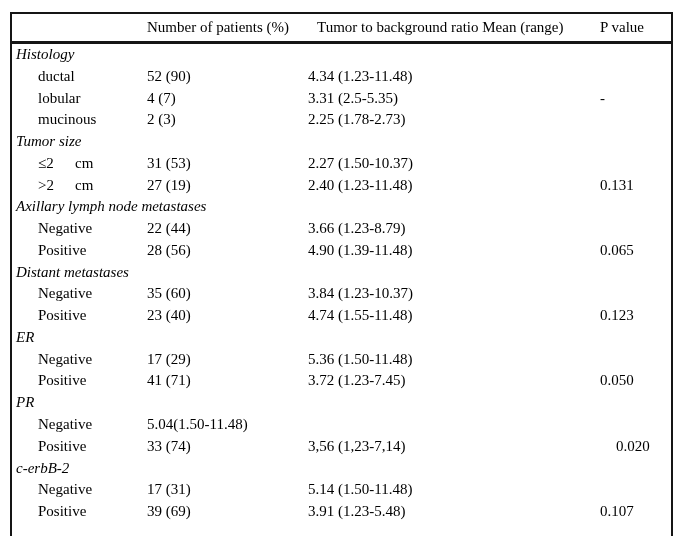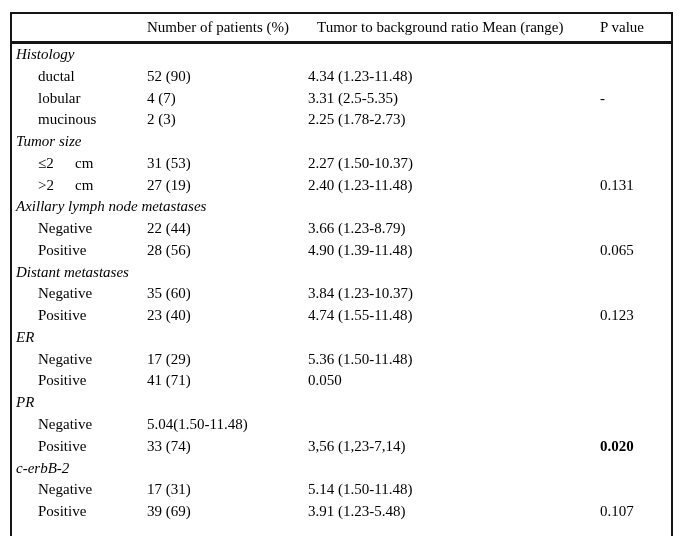--- a/index.html
+++ b/index.html
@@ -25,21 +25,21 @@
     height:27px;
     border-bottom:3px solid #151515;
     font-size:15px;
   }
   .header-row .c3{padding-left:9px;}
   .body-row{height:21.78px;font-size:15px;line-height:21.78px;}
   .c{white-space:nowrap;overflow:visible;}
   .sect{font-style:italic;padding-left:4px;grid-column:1 / span 4;}
   .indent{padding-left:26px;}
   .size-val{display:inline-block;width:37px;}
-  .bold{font-weight:bold;}
+  .bold{font-weight:normal;margin-left:16px;}
 </style>
 </head>
 <body>
 
 <div class="page">
   <div class="frame">
 
     <div class="grid-row header-row">
       <div class="c c1"></div>
       <div class="c c2">Number of patients (%)</div>
@@ -122,20 +122,21 @@
     </div>
     <div class="grid-row body-row">
       <div class="c c1 indent">Negative</div>
       <div class="c c2">17 (29)</div>
       <div class="c c3">5.36 (1.50-11.48)</div>
       <div class="c c4"></div>
     </div>
     <div class="grid-row body-row">
       <div class="c c1 indent">Positive</div>
       <div class="c c2">41 (71)</div>
+      <div class="c c3">3.72 (1.23-7.45)</div>
       <div class="c c4">0.050</div>
     </div>
 
     <div class="grid-row body-row">
       <div class="c sect">PR</div>
     </div>
     <div class="grid-row body-row">
       <div class="c c1 indent">Negative</div>
       <div class="c c3">5.04(1.50-11.48)</div>
       <div class="c c4"></div>

